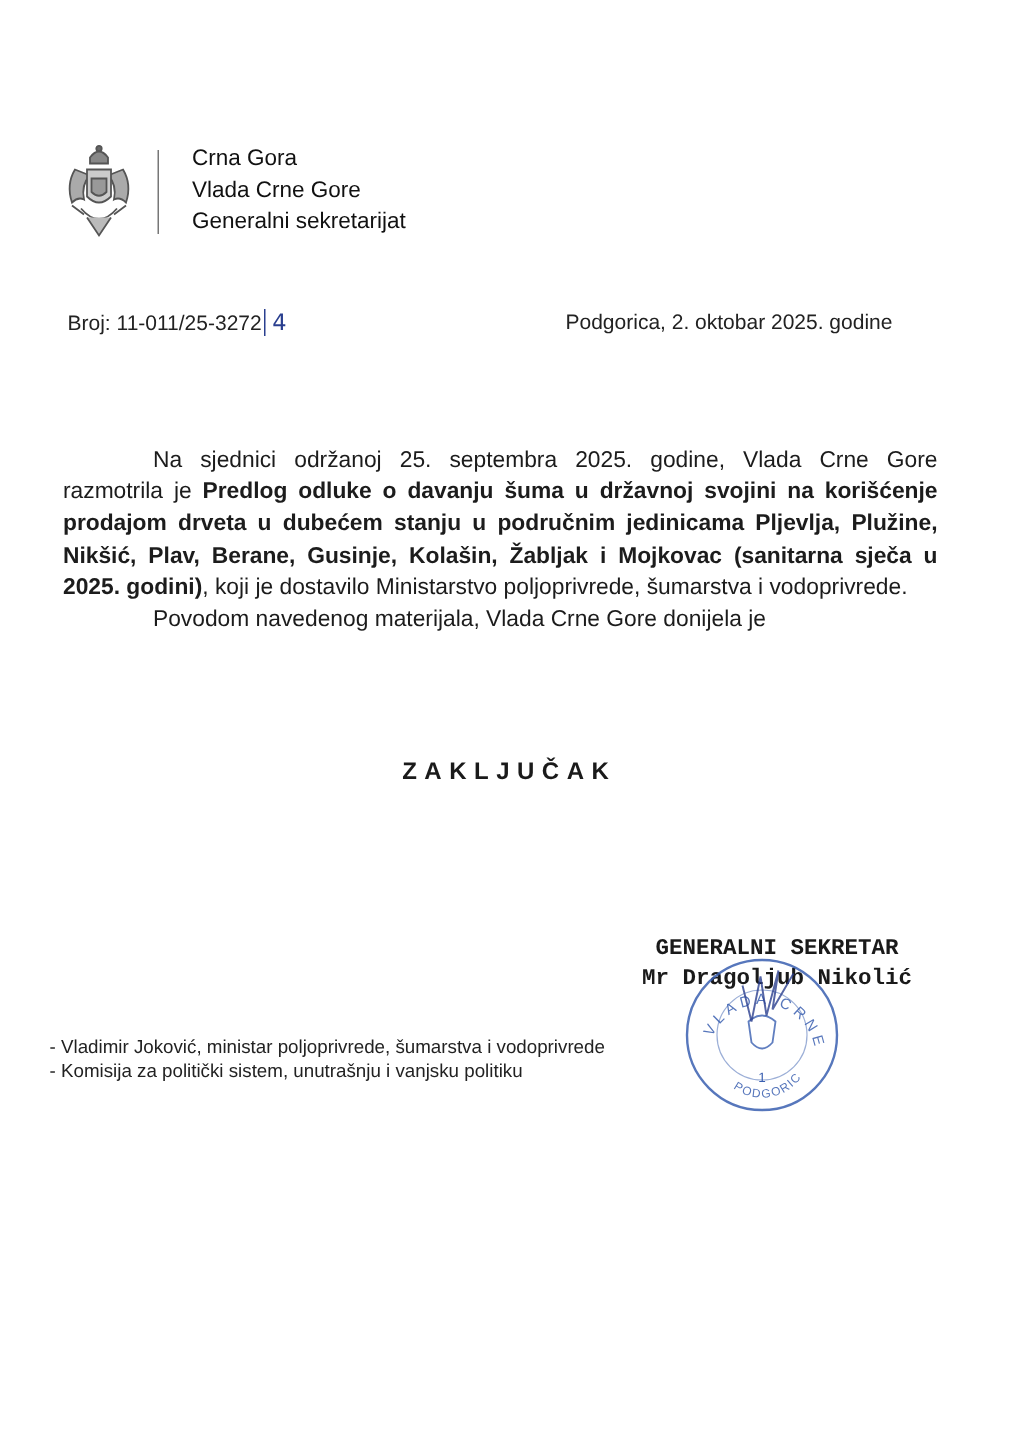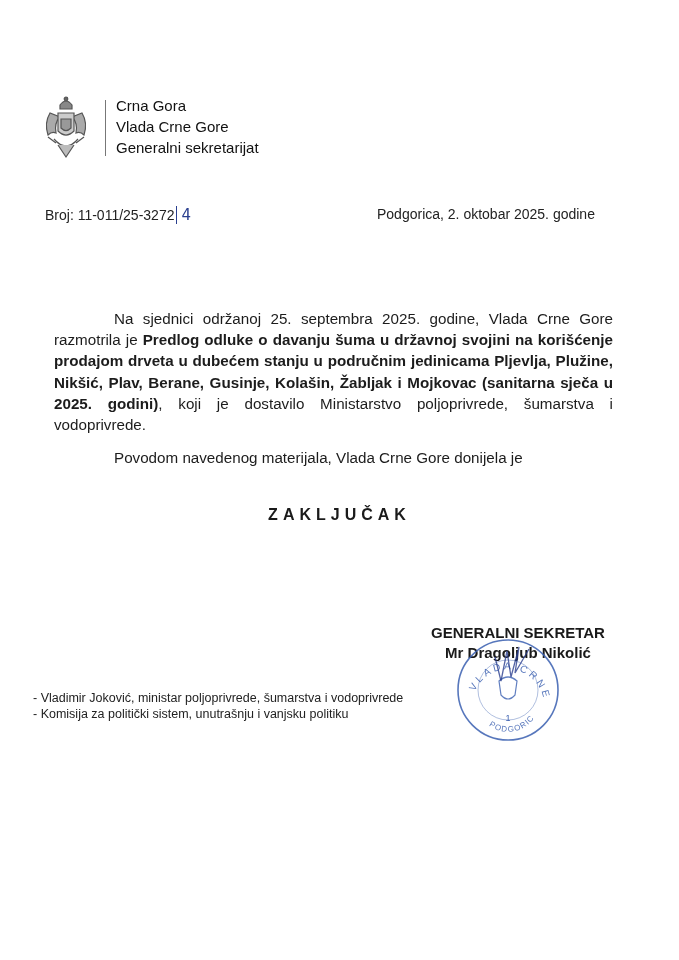--- a/index.html
+++ b/index.html
@@ -1,27 +1,27 @@
 <!DOCTYPE html>
 <html><head>
 <meta charset="utf-8">
 <style>
   html, body { margin:0; padding:0; background:#ffffff; }
   body { width:679px; height:960px; position:relative; overflow:hidden;
          font-family:"Liberation Sans", sans-serif; color:#1a1a1a; }
   .abs { position:absolute; }
-  .hdr-line { font-size:15px; line-height:21px; font-weight:normal; color:#111; white-space:nowrap; }
+  .hdr-line { font-size:15px; line-height:21px; font-weight:normal; color:#111; white-space:nowrap;margin-left:12px; }
   .crest { left:42px; top:95px; width:48px; height:66px; }
   .vbar { left:105px; top:100px; width:1px; height:56px; background:#777; }
   .hdr { left:116px; top:95px; }
   .meta { font-size:14px; color:#222; white-space:nowrap; }
   .para { left:42px; width:583px; font-size:15.2px; line-height:21.2px; text-align:justify; color:#1c1c1c; }
-  .para p { margin:12px; text-indent:60px; }
+  .para p { margin:0; text-indent:60px; }
   .title { left:0; width:679px; top:458px; text-align:center; font-weight:bold; font-size:16px; letter-spacing:5px; color:#1a1a1a;margin-top:48px; }
-  .sig { font-weight:bold; font-size:15px; line-height:20px; color:#1a1a1a; text-align:center; white-space:nowrap; }
+  .sig { font-weight:bold; font-size:15px; line-height:20px; color:#1a1a1a; text-align:center; white-space:nowrap;font-family:Liberation Mono, monospace; }
   .dist { left:33px; top:690px; font-size:12.5px; line-height:16px; color:#222; }
   .dist .lbl { font-weight:bold; }
   .stamp { left:455px; top:637px; width:106px; height:106px; }
 </style>
 </head>
 <body>
 
 <svg class="abs crest" viewBox="0 0 48 66">
   <g fill="none" stroke="#555" stroke-width="1.2">
     <path d="M18 10 Q24 2 30 10 L30 14 L18 14 Z" fill="#888"></path>

